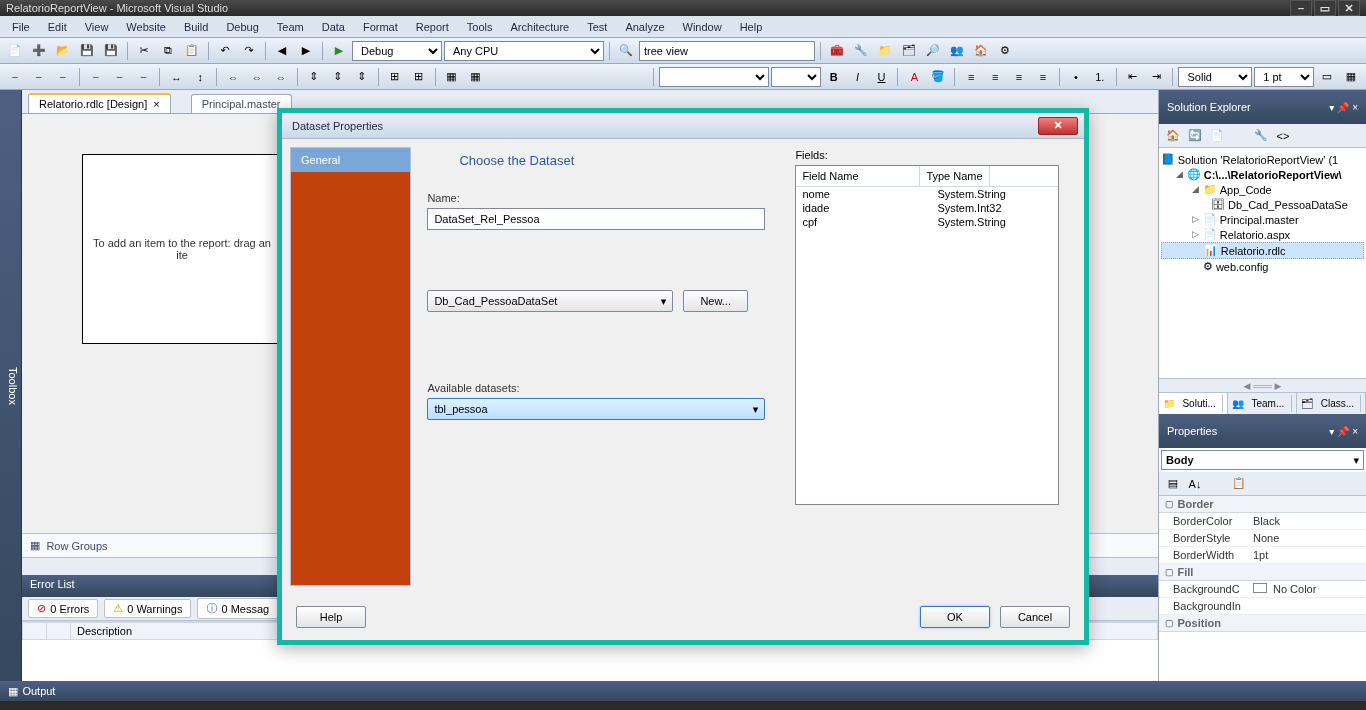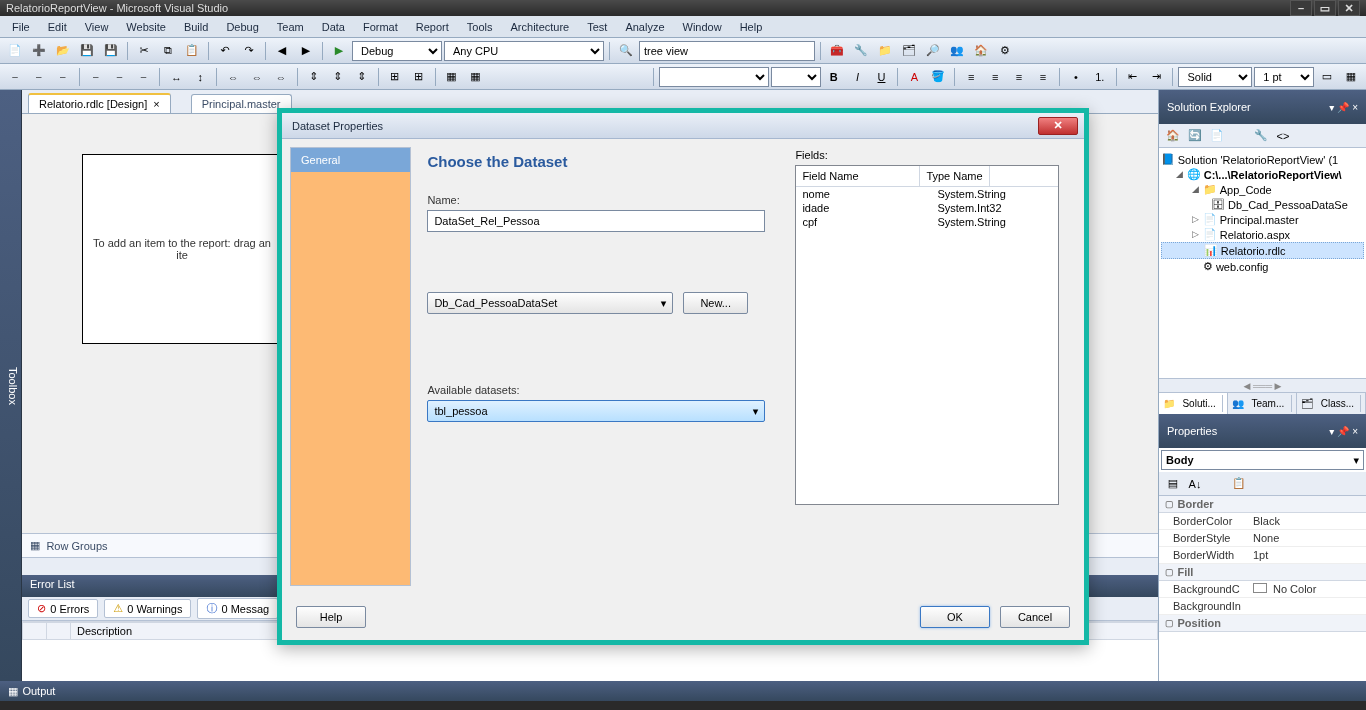--- a/index.html
+++ b/index.html
@@ -60,25 +60,25 @@
 .props-row .v { flex:1; padding:2px 4px; color:#333;}
 .props-cat { background:#f0f3f9; color:#666; font-weight:bold; padding:2px 4px 2px 6px; border-bottom:1px solid #d0d7e2; display:flex; gap:4px; align-items:center;}
 .props-cat::before { content:"▢"; font-size:9px; color:#888;}
 
 
 .dialog-overlay { position:absolute; left:0; top:0; right:0; bottom:0; pointer-events:none; }
 .dialog { position:absolute; left:277px; top:108px; width:812px; height:537px; background:#f0f0f0; border:5px solid #14b8a6; box-shadow: 0 4px 16px rgba(0,0,0,.3); pointer-events:auto; display:flex; flex-direction:column;}
 .dialog-title { height:26px; background: linear-gradient(#eaeff7,#cdd8e8); display:flex; align-items:center; padding:0 6px 0 10px; color:#1b293e; border-bottom:1px solid #a6b7cf;}
 .dialog-title .close-btn { margin-left:auto; width:40px; height:18px; background:linear-gradient(#f08080,#c03030); color:#fff; border:1px solid #922; border-radius:2px; display:flex; align-items:center; justify-content:center; font-weight:bold; }
 .dialog-body { flex:1; display:flex; padding:8px; gap:8px; }
-.dialog-sidebar { width:122px; background:#fdba74; border:1px solid #b4c1d4; }
+.dialog-sidebar { width:122px; background:#c2410c; border:1px solid #b4c1d4; }
 .dialog-sidebar .side-item { padding:6px 10px; }
 .dialog-sidebar .side-item.selected { background:#7aa7d8; color:#fff;}
 .dialog-content { flex:1; padding:6px 14px 6px 8px; display:flex; flex-direction:column;}
-.dialog-content h2 { font-size:15px; font-weight:bold; color:#2a5a9e; margin-bottom:24px;}
+.dialog-content h2 { font-size:13px; font-weight:normal; color:#2a5a9e; margin-bottom:24px;margin-left:32px;}
 .dialog-content label { display:block; color:#333; margin-bottom:4px;}
 .text-input { width:338px; height:22px; border:1px solid #7a8aa0; background:#fff; padding:2px 6px;}
 .combo { width:246px; height:22px; border:1px solid #7a8aa0; background: linear-gradient(#fefefe,#e4e4e4); padding:2px 6px; display:flex; align-items:center; justify-content:space-between; border-radius:2px;}
 .combo.blue { width:338px; border:1px solid #3a78c4; background: linear-gradient(#dff1ff,#b8e0ff);}
 .btn { height:22px; padding:0 16px; border:1px solid #7a8aa0; background: linear-gradient(#fefefe,#e4e4e4); border-radius:2px; display:inline-flex; align-items:center; justify-content:center;}
 .fields-box { width:264px; height:340px; background:#fff; border:1px solid #828790; }
 .fields-header { display:flex; background:#fff; border-bottom:1px solid #d0d7e2;}
 .fields-header span { padding:4px 6px; font-weight:normal; border-right:1px solid #d0d7e2;}
 .fields-header span:first-child { width:124px;}
 .field-row { display:flex; padding:1px 6px;gap:11px;}

